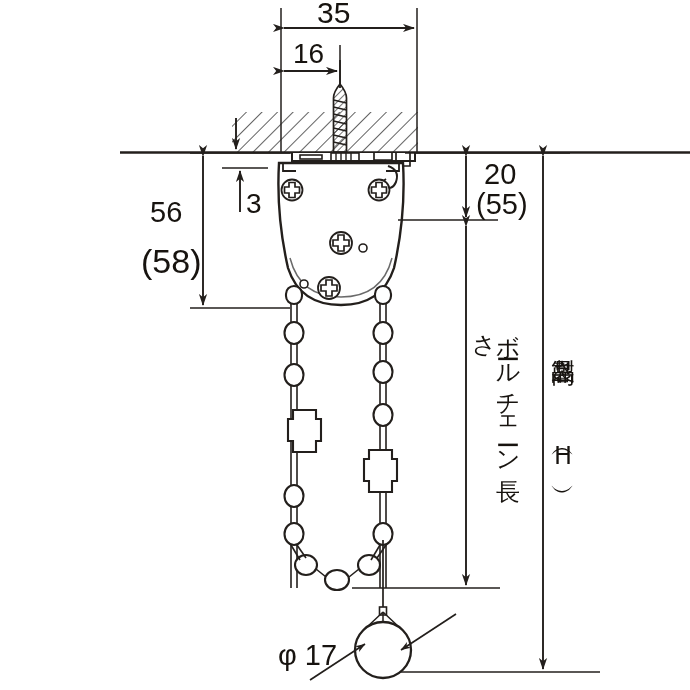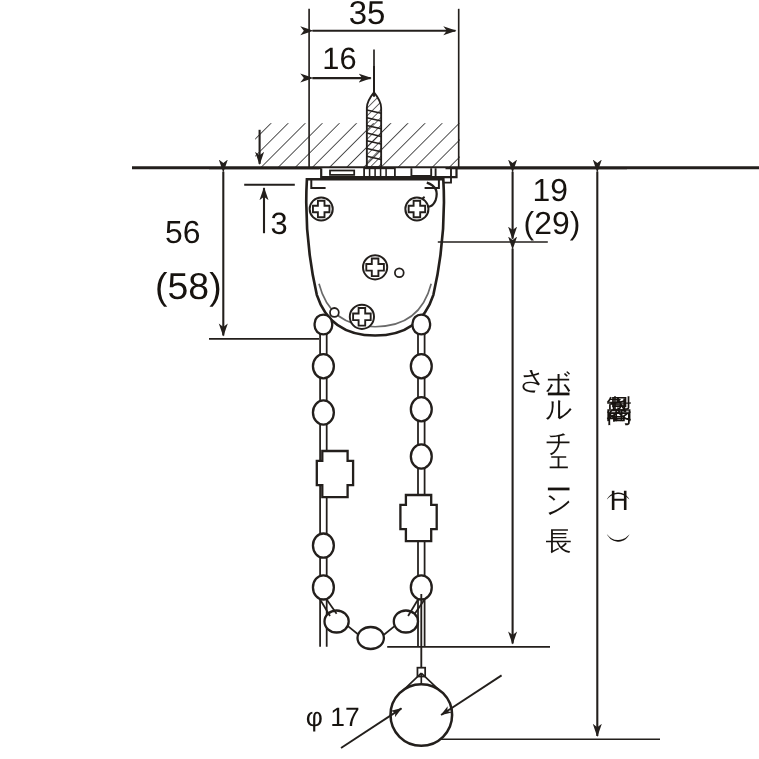--- a/index.html
+++ b/index.html
@@ -180,23 +180,23 @@
 
 <div class="dimtext" style="left:317px;top:-2px;font-size:30px;">35</div>
 
 <div class="dimtext" style="left:293px;top:40px;font-size:28px;">16</div>
 
 <div class="dimtext" style="left:246px;top:190px;font-size:28px;">3</div>
 
 <div class="dimtext" style="left:150px;top:198px;font-size:29px;">56</div>
 <div class="dimtext" style="left:141px;top:244px;font-size:34px;">(58)</div>
 
-<div class="dimtext" style="left:484px;top:160px;font-size:29px;">19</div>
-<div class="dimtext" style="left:476px;top:190px;font-size:29px;">(29)</div>
-
-<div class="dimtext" style="left:278px;top:641px;font-size:24px;">φ 17</div>
+<div class="dimtext" style="left:484px;top:160px;font-size:29px;">20</div>
+<div class="dimtext" style="left:476px;top:190px;font-size:29px;">(55)</div>
+
+<div class="dimtext" style="left:278px;top:641px;font-size:29px;">φ 17</div>
 
 <div class="vtext" style="left:472px;top:318px;font-size:24px;">ボールチェーン長さ</div>
 
 <div class="vtext" style="left:551px;top:340px;font-size:24px;">製品高さ</div>
 <div class="vtext" style="left:551px;top:441px;font-size:24px;">（H）</div>
 
 </div>
 
 </body></html>

